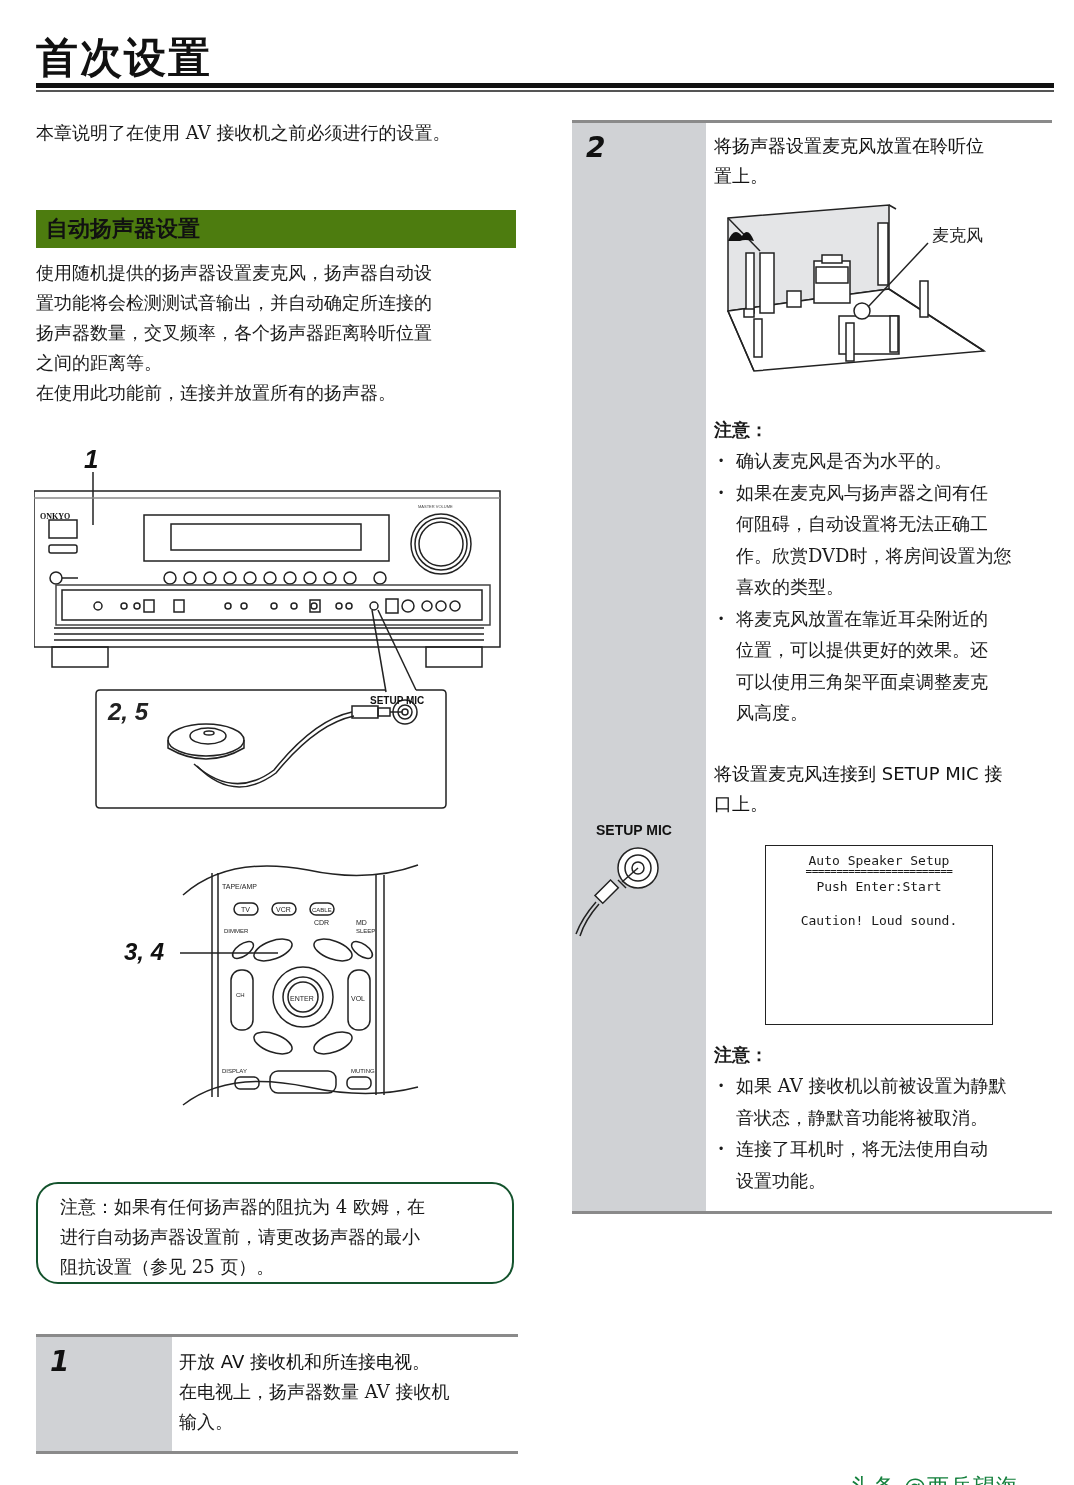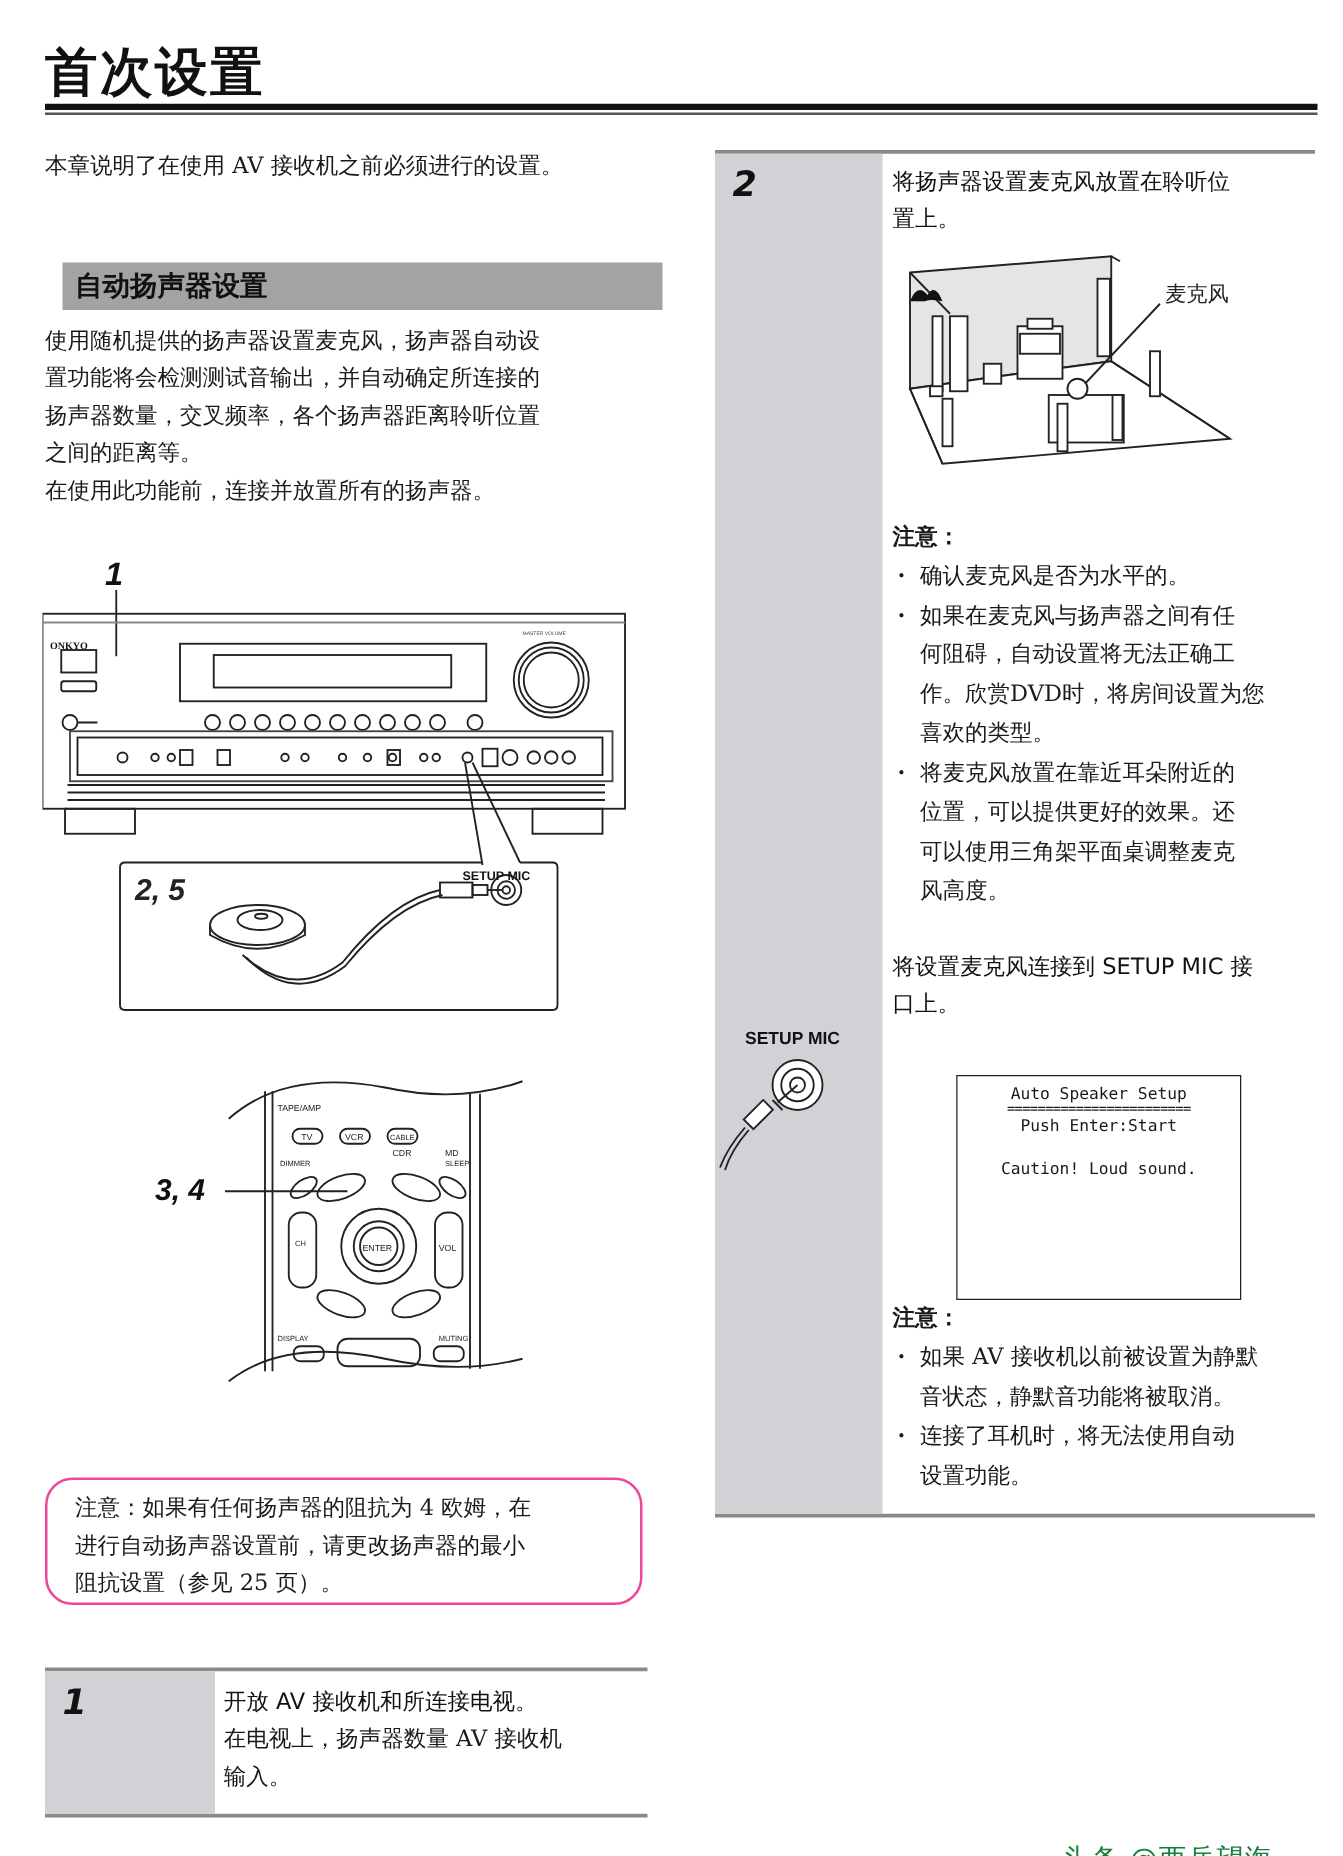--- a/index.html
+++ b/index.html
@@ -1,44 +1,44 @@
 <!DOCTYPE html>
 <html><head>
 <meta charset="utf-8">
 <style>
   html, body { margin:0; padding:0; background:#ffffff; }
   body { width:1074px; height:1485px; position:relative; overflow:hidden;
          font-family:"DejaVu Serif", serif; color:#1a1a1a; }
   .abs { position:absolute; }
-  .mono { font-family:"DejaVu Sans Mono", monospace;margin-top:15px; }
+  .mono { font-family:"DejaVu Sans Mono", monospace; }
 
   
   #page-title { left:36px; top:30px; font-size:42px; font-weight:bold; letter-spacing:2px;
                 font-family:"DejaVu Sans", sans-serif; color:#111; }
   #title-rule-thick { left:36px; top:83px; width:1018px; height:5px; background:#111; }
   #title-rule-thin { left:36px; top:90px; width:1018px; height:2px; background:#555; }
 
   .body-text { font-size:18px; line-height:30px; }
 
   #intro { left:36px; top:118px; width:470px; }
 
-  #section-heading { left:36px; top:210px; width:480px; height:38px; background:#a3a3a3;margin-left:14px; }
+  #section-heading { left:36px; top:210px; width:480px; height:38px; background:#4d7c0f; }
   #section-heading span { position:absolute; left:10px; top:4px; font-size:22px; font-weight:bold;
                           font-family:"DejaVu Sans", sans-serif; color:#111; }
 
   #section-body { left:36px; top:258px; width:480px; }
 
   
   #fig-receiver { left:34px; top:440px; width:476px; height:400px; }
 
   
   #fig-remote { left:108px; top:855px; width:330px; height:270px; }
 
   
-  #caution-box { left:36px; top:1182px; width:478px; height:102px; border:2px solid #ec4899;
+  #caution-box { left:36px; top:1182px; width:478px; height:102px; border:2px solid #14532d;
                  border-radius:22px; box-sizing:border-box; padding:8px 0 0 22px; }
   #caution-box .body-text { line-height:30px; }
 
   
   .step { position:absolute; border-top:3px solid #8a8a8a; border-bottom:3px solid #8a8a8a; }
   .step .num-col { position:absolute; left:0; top:0; bottom:0; background:#d0d2d5; }
   .step .num { position:absolute; left:14px; top:8px; font-size:28px; font-weight:bold; font-style:italic;
                font-family:"DejaVu Sans", sans-serif; color:#111; }
   .step .content { position:absolute; top:0; }
   .bold-line { font-family:"DejaVu Sans", sans-serif; font-weight:normal; font-size:18px; line-height:30px; color:#111; }

